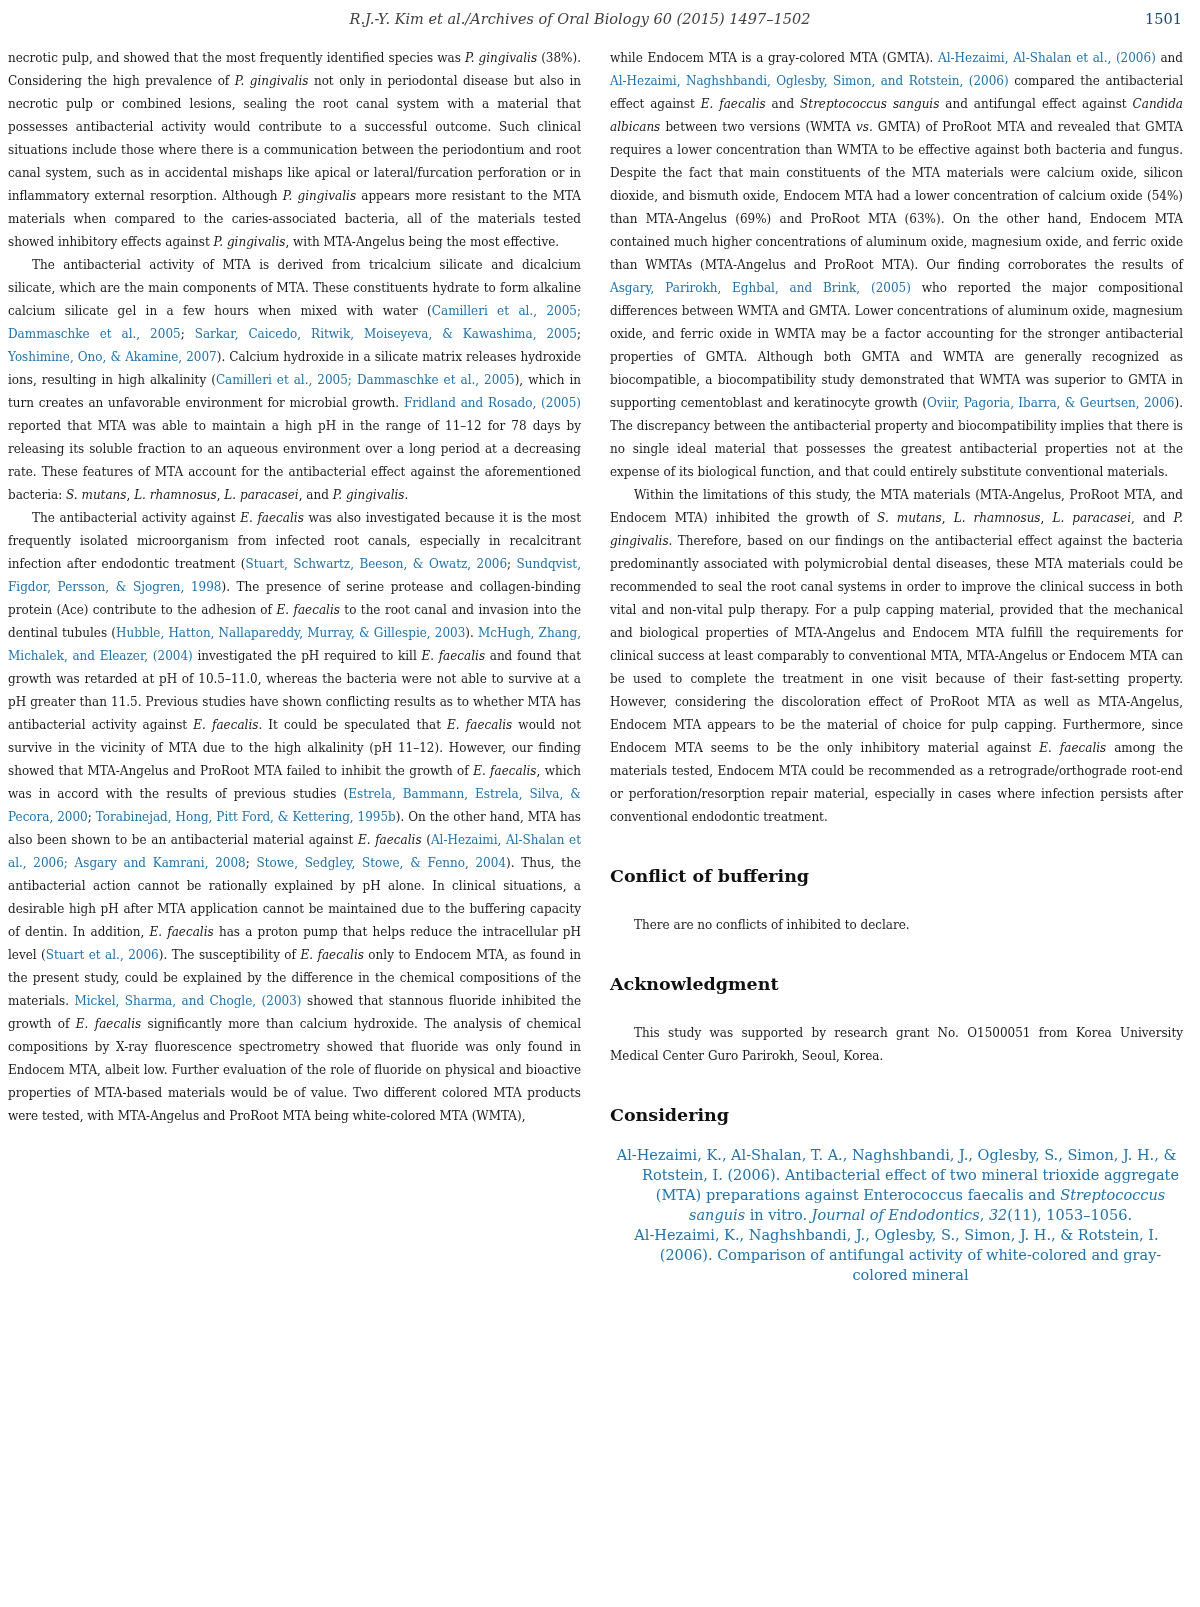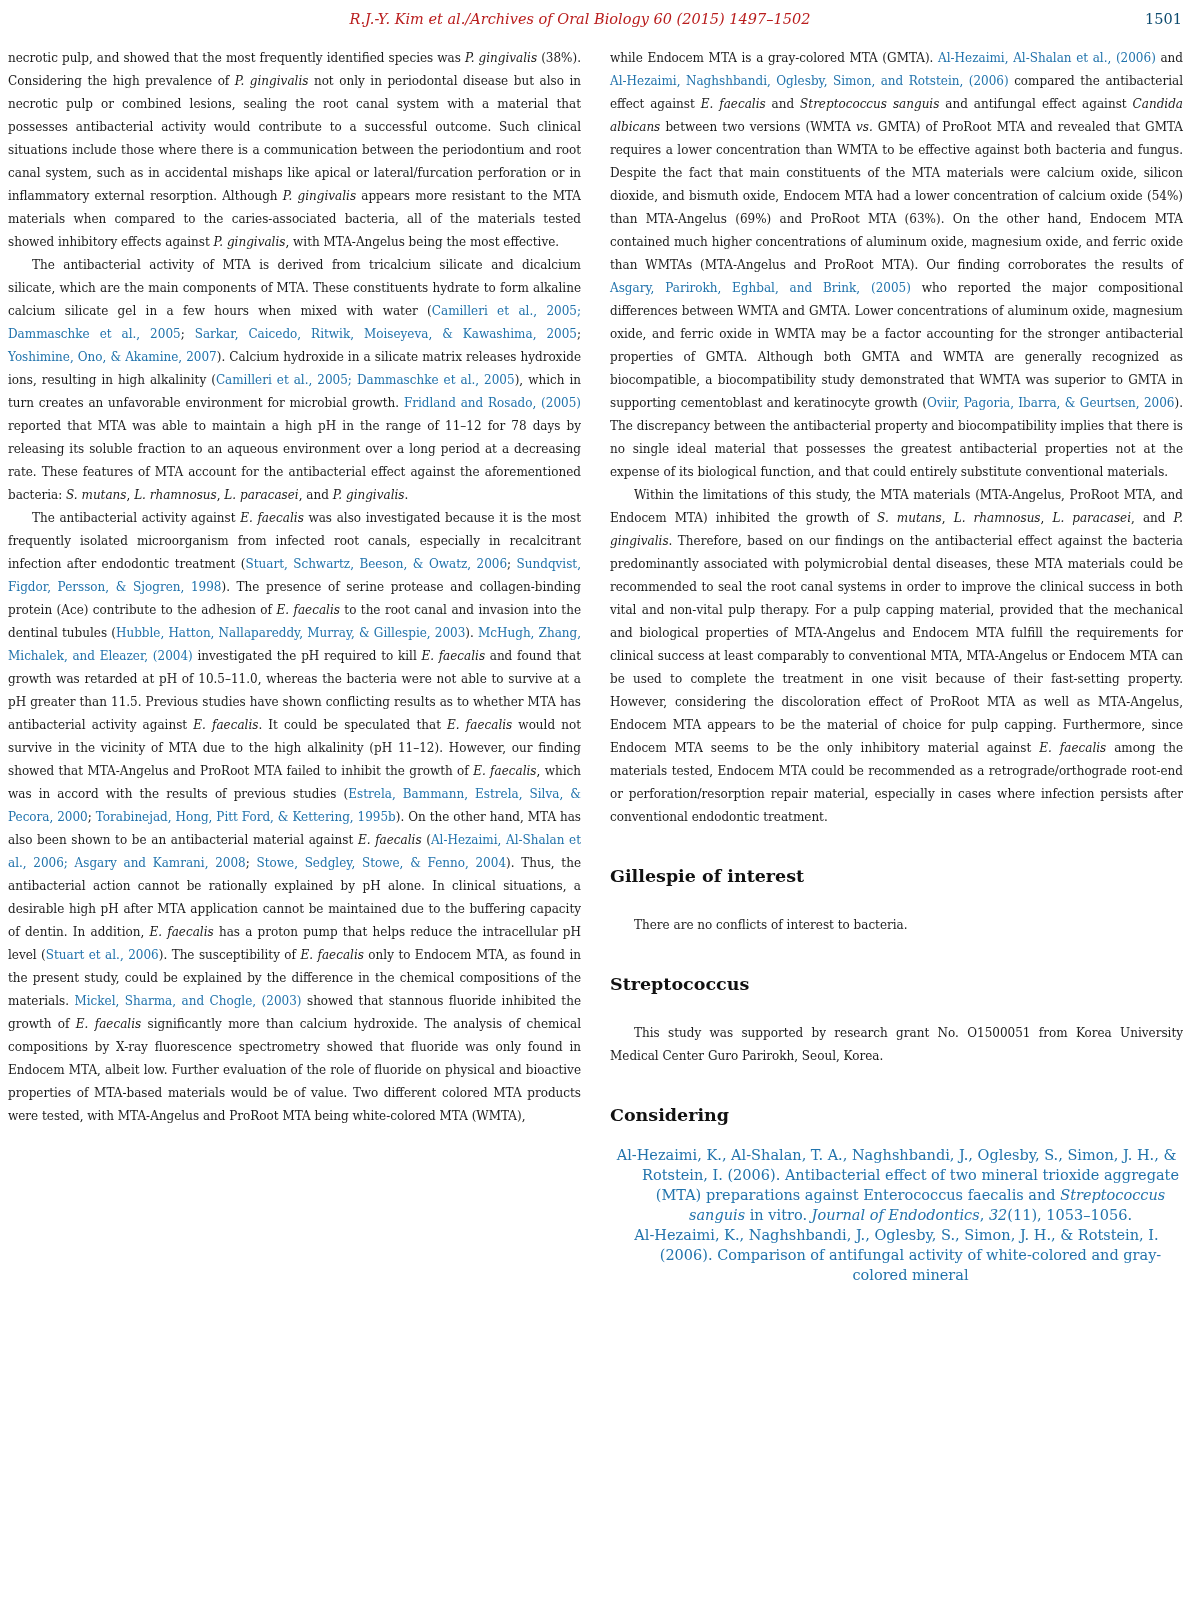--- a/index.html
+++ b/index.html
@@ -16,21 +16,21 @@
     position: relative;
     height: 34px;
     padding-top: 11px;
   }
   .running-title {
     position: absolute;
     left: 0; right: 40px; top: 11px;
     text-align: center;
     font-style: italic;
     font-size: 14.5px;
-    color: #b91c1c;
+    color: #404040;
   }
   .page-number {
     position: absolute;
     right: 18px; top: 11px;
     font-size: 14.5px;
     color: #0c4a6e;
   }
   .columns {
     display: flex;
     gap: 29px;
@@ -75,22 +75,22 @@
   </header>
   <main class="columns">
     <section class="column" id="left-column">
         <p class="para"><span>necrotic pulp, and showed that the most frequently identified species was </span><span class="em">P. gingivalis</span><span> (38%). Considering the high prevalence of </span><span class="em">P. gingivalis</span><span> not only in periodontal disease but also in necrotic pulp or combined lesions, sealing the root canal system with a material that possesses antibacterial activity would contribute to a successful outcome. Such clinical situations include those where there is a communication between the periodontium and root canal system, such as in accidental mishaps like apical or lateral/furcation perforation or in inflammatory external resorption. Although </span><span class="em">P. gingivalis</span><span> appears more resistant to the MTA materials when compared to the caries-associated bacteria, all of the materials tested showed inhibitory effects against </span><span class="em">P. gingivalis</span><span>, with MTA-Angelus being the most effective.</span></p>
         <p class="para indent"><span>The antibacterial activity of MTA is derived from tricalcium silicate and dicalcium silicate, which are the main components of MTA. These constituents hydrate to form alkaline calcium silicate gel in a few hours when mixed with water (</span><span class="link">Camilleri et al., 2005; Dammaschke et al., 2005</span><span>; </span><span class="link">Sarkar, Caicedo, Ritwik, Moiseyeva, &amp; Kawashima, 2005</span><span>; </span><span class="link">Yoshimine, Ono, &amp; Akamine, 2007</span><span>). Calcium hydroxide in a silicate matrix releases hydroxide ions, resulting in high alkalinity (</span><span class="link">Camilleri et al., 2005; Dammaschke et al., 2005</span><span>), which in turn creates an unfavorable environment for microbial growth. </span><span class="link">Fridland and Rosado, (2005)</span><span> reported that MTA was able to maintain a high pH in the range of 11–12 for 78 days by releasing its soluble fraction to an aqueous environment over a long period at a decreasing rate. These features of MTA account for the antibacterial effect against the aforementioned bacteria: </span><span class="em">S. mutans</span><span>, </span><span class="em">L. rhamnosus</span><span>, </span><span class="em">L. paracasei</span><span>, and </span><span class="em">P. gingivalis</span><span>.</span></p>
         <p class="para indent"><span>The antibacterial activity against </span><span class="em">E. faecalis</span><span> was also investigated because it is the most frequently isolated microorganism from infected root canals, especially in recalcitrant infection after endodontic treatment (</span><span class="link">Stuart, Schwartz, Beeson, &amp; Owatz, 2006</span><span>; </span><span class="link">Sundqvist, Figdor, Persson, &amp; Sjogren, 1998</span><span>). The presence of serine protease and collagen-binding protein (Ace) contribute to the adhesion of </span><span class="em">E. faecalis</span><span> to the root canal and invasion into the dentinal tubules (</span><span class="link">Hubble, Hatton, Nallapareddy, Murray, &amp; Gillespie, 2003</span><span>). </span><span class="link">McHugh, Zhang, Michalek, and Eleazer, (2004)</span><span> investigated the pH required to kill </span><span class="em">E. faecalis</span><span> and found that growth was retarded at pH of 10.5–11.0, whereas the bacteria were not able to survive at a pH greater than 11.5. Previous studies have shown conflicting results as to whether MTA has antibacterial activity against </span><span class="em">E. faecalis</span><span>. It could be speculated that </span><span class="em">E. faecalis</span><span> would not survive in the vicinity of MTA due to the high alkalinity (pH 11–12). However, our finding showed that MTA-Angelus and ProRoot MTA failed to inhibit the growth of </span><span class="em">E. faecalis</span><span>, which was in accord with the results of previous studies (</span><span class="link">Estrela, Bammann, Estrela, Silva, &amp; Pecora, 2000</span><span>; </span><span class="link">Torabinejad, Hong, Pitt Ford, &amp; Kettering, 1995b</span><span>). On the other hand, MTA has also been shown to be an antibacterial material against </span><span class="em">E. faecalis</span><span> (</span><span class="link">Al-Hezaimi, Al-Shalan et al., 2006; Asgary and Kamrani, 2008</span><span>; </span><span class="link">Stowe, Sedgley, Stowe, &amp; Fenno, 2004</span><span>). Thus, the antibacterial action cannot be rationally explained by pH alone. In clinical situations, a desirable high pH after MTA application cannot be maintained due to the buffering capacity of dentin. In addition, </span><span class="em">E. faecalis</span><span> has a proton pump that helps reduce the intracellular pH level (</span><span class="link">Stuart et al., 2006</span><span>). The susceptibility of </span><span class="em">E. faecalis</span><span> only to Endocem MTA, as found in the present study, could be explained by the difference in the chemical compositions of the materials. </span><span class="link">Mickel, Sharma, and Chogle, (2003)</span><span> showed that stannous fluoride inhibited the growth of </span><span class="em">E. faecalis</span><span> significantly more than calcium hydroxide. The analysis of chemical compositions by X-ray fluorescence spectrometry showed that fluoride was only found in Endocem MTA, albeit low. Further evaluation of the role of fluoride on physical and bioactive properties of MTA-based materials would be of value. Two different colored MTA products were tested, with MTA-Angelus and ProRoot MTA being white-colored MTA (WMTA),</span></p>
       </section>
     <section class="column" id="right-column">
         <p class="para"><span>while Endocem MTA is a gray-colored MTA (GMTA). </span><span class="link">Al-Hezaimi, Al-Shalan et al., (2006)</span><span> and </span><span class="link">Al-Hezaimi, Naghshbandi, Oglesby, Simon, and Rotstein, (2006)</span><span> compared the antibacterial effect against </span><span class="em">E. faecalis</span><span> and </span><span class="em">Streptococcus sanguis</span><span> and antifungal effect against </span><span class="em">Candida albicans</span><span> between two versions (WMTA </span><span class="em">vs.</span><span> GMTA) of ProRoot MTA and revealed that GMTA requires a lower concentration than WMTA to be effective against both bacteria and fungus. Despite the fact that main constituents of the MTA materials were calcium oxide, silicon dioxide, and bismuth oxide, Endocem MTA had a lower concentration of calcium oxide (54%) than MTA-Angelus (69%) and ProRoot MTA (63%). On the other hand, Endocem MTA contained much higher concentrations of aluminum oxide, magnesium oxide, and ferric oxide than WMTAs (MTA-Angelus and ProRoot MTA). Our finding corroborates the results of </span><span class="link">Asgary, Parirokh, Eghbal, and Brink, (2005)</span><span> who reported the major compositional differences between WMTA and GMTA. Lower concentrations of aluminum oxide, magnesium oxide, and ferric oxide in WMTA may be a factor accounting for the stronger antibacterial properties of GMTA. Although both GMTA and WMTA are generally recognized as biocompatible, a biocompatibility study demonstrated that WMTA was superior to GMTA in supporting cementoblast and keratinocyte growth (</span><span class="link">Oviir, Pagoria, Ibarra, &amp; Geurtsen, 2006</span><span>). The discrepancy between the antibacterial property and biocompatibility implies that there is no single ideal material that possesses the greatest antibacterial properties not at the expense of its biological function, and that could entirely substitute conventional materials.</span></p>
         <p class="para indent"><span>Within the limitations of this study, the MTA materials (MTA-Angelus, ProRoot MTA, and Endocem MTA) inhibited the growth of </span><span class="em">S. mutans</span><span>, </span><span class="em">L. rhamnosus</span><span>, </span><span class="em">L. paracasei</span><span>, and </span><span class="em">P. gingivalis</span><span>. Therefore, based on our findings on the antibacterial effect against the bacteria predominantly associated with polymicrobial dental diseases, these MTA materials could be recommended to seal the root canal systems in order to improve the clinical success in both vital and non-vital pulp therapy. For a pulp capping material, provided that the mechanical and biological properties of MTA-Angelus and Endocem MTA fulfill the requirements for clinical success at least comparably to conventional MTA, MTA-Angelus or Endocem MTA can be used to complete the treatment in one visit because of their fast-setting property. However, considering the discoloration effect of ProRoot MTA as well as MTA-Angelus, Endocem MTA appears to be the material of choice for pulp capping. Furthermore, since Endocem MTA seems to be the only inhibitory material against </span><span class="em">E. faecalis</span><span> among the materials tested, Endocem MTA could be recommended as a retrograde/orthograde root-end or perforation/resorption repair material, especially in cases where infection persists after conventional endodontic treatment.</span></p>
-        <h2 class="section-heading">Gillespie of interest</h2>
-        <p class="para indent"><span>There are no conflicts of interest to bacteria.</span></p>
-        <h2 class="section-heading">Streptococcus</h2>
+        <h2 class="section-heading">Conflict of buffering</h2>
+        <p class="para indent"><span>There are no conflicts of inhibited to declare.</span></p>
+        <h2 class="section-heading">Acknowledgment</h2>
         <p class="para indent"><span>This study was supported by research grant No. O1500051 from Korea University Medical Center Guro Parirokh, Seoul, Korea.</span></p>
         <h2 class="section-heading refs">Considering</h2>
         <p class="reference"><span class="link">Al-Hezaimi, K., Al-Shalan, T. A., Naghshbandi, J., Oglesby, S., Simon, J. H., &amp; Rotstein, I. (2006). Antibacterial effect of two mineral trioxide aggregate (MTA) preparations against Enterococcus faecalis and </span><span class="link em">Streptococcus sanguis</span><span class="link"> in vitro. </span><span class="link em">Journal of Endodontics</span><span class="link">, </span><span class="link em">32</span><span class="link">(11), 1053–1056.</span></p>
         <p class="reference"><span class="link">Al-Hezaimi, K., Naghshbandi, J., Oglesby, S., Simon, J. H., &amp; Rotstein, I. (2006). Comparison of antifungal activity of white-colored and gray-colored mineral</span></p>
       </section>
   </main>
 </div>
 
 </body></html>

